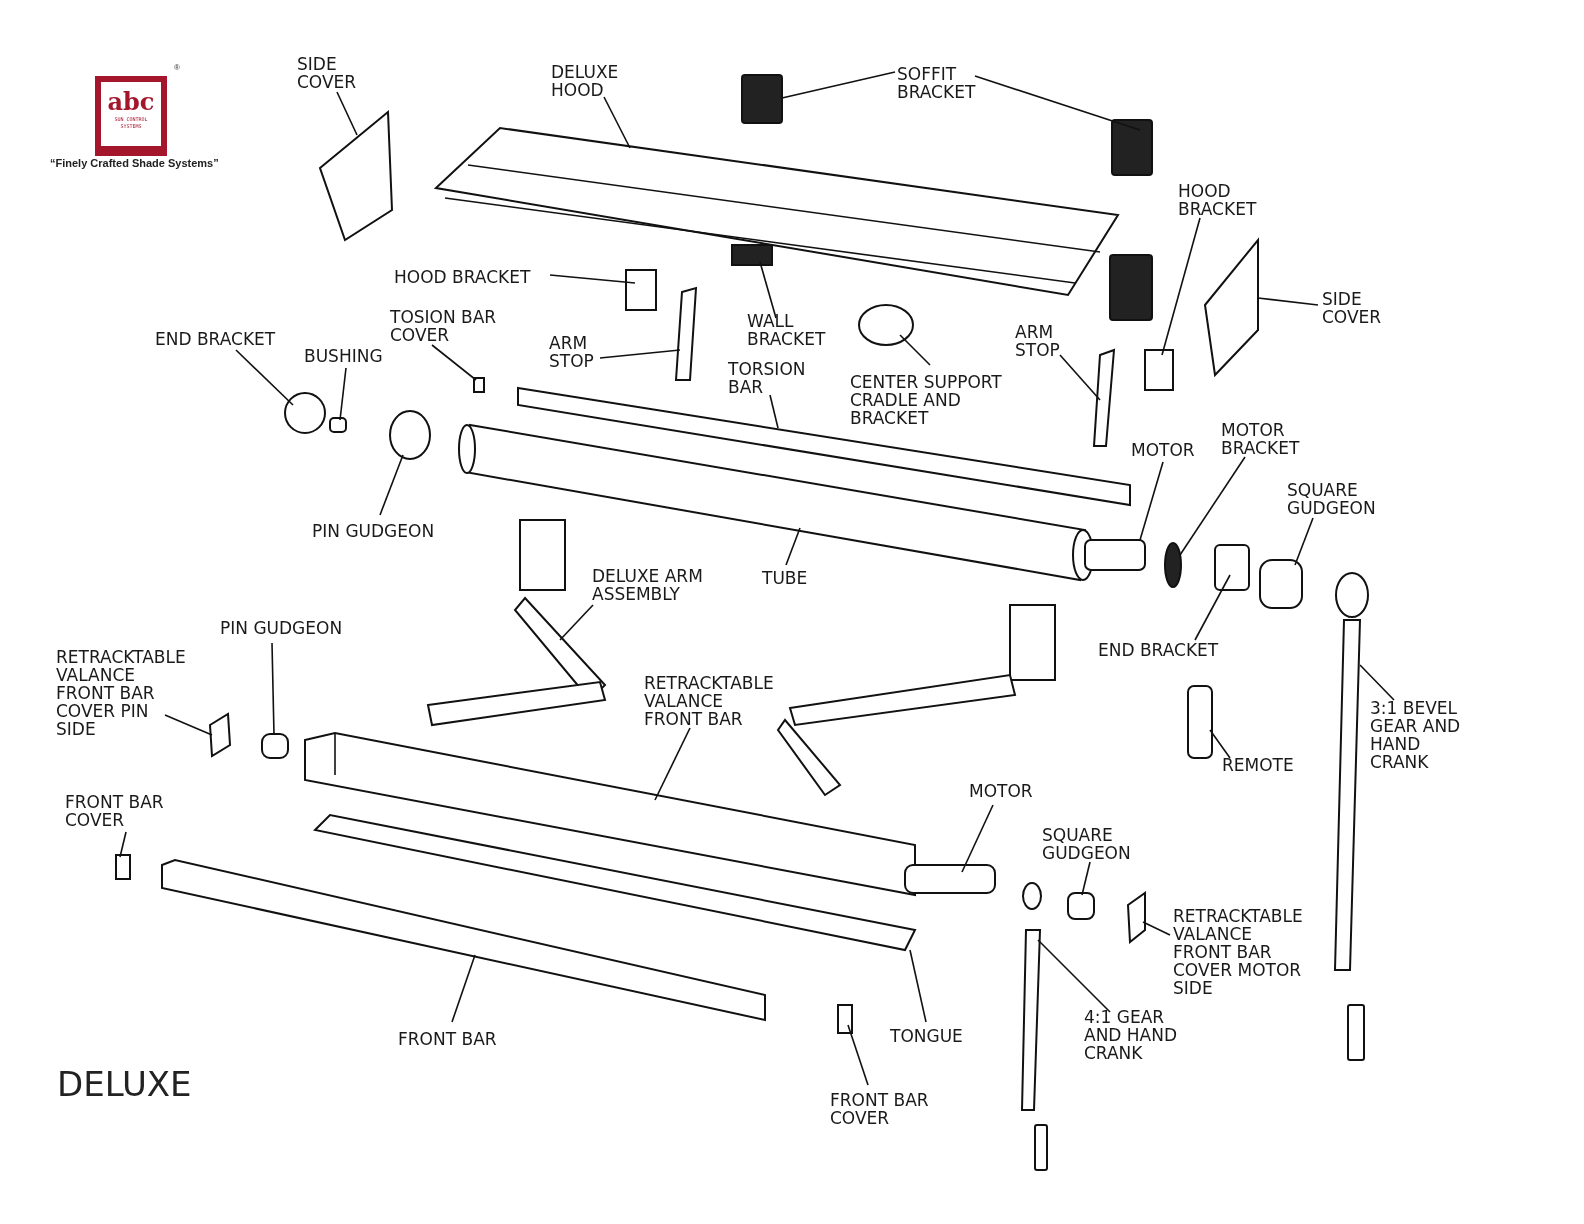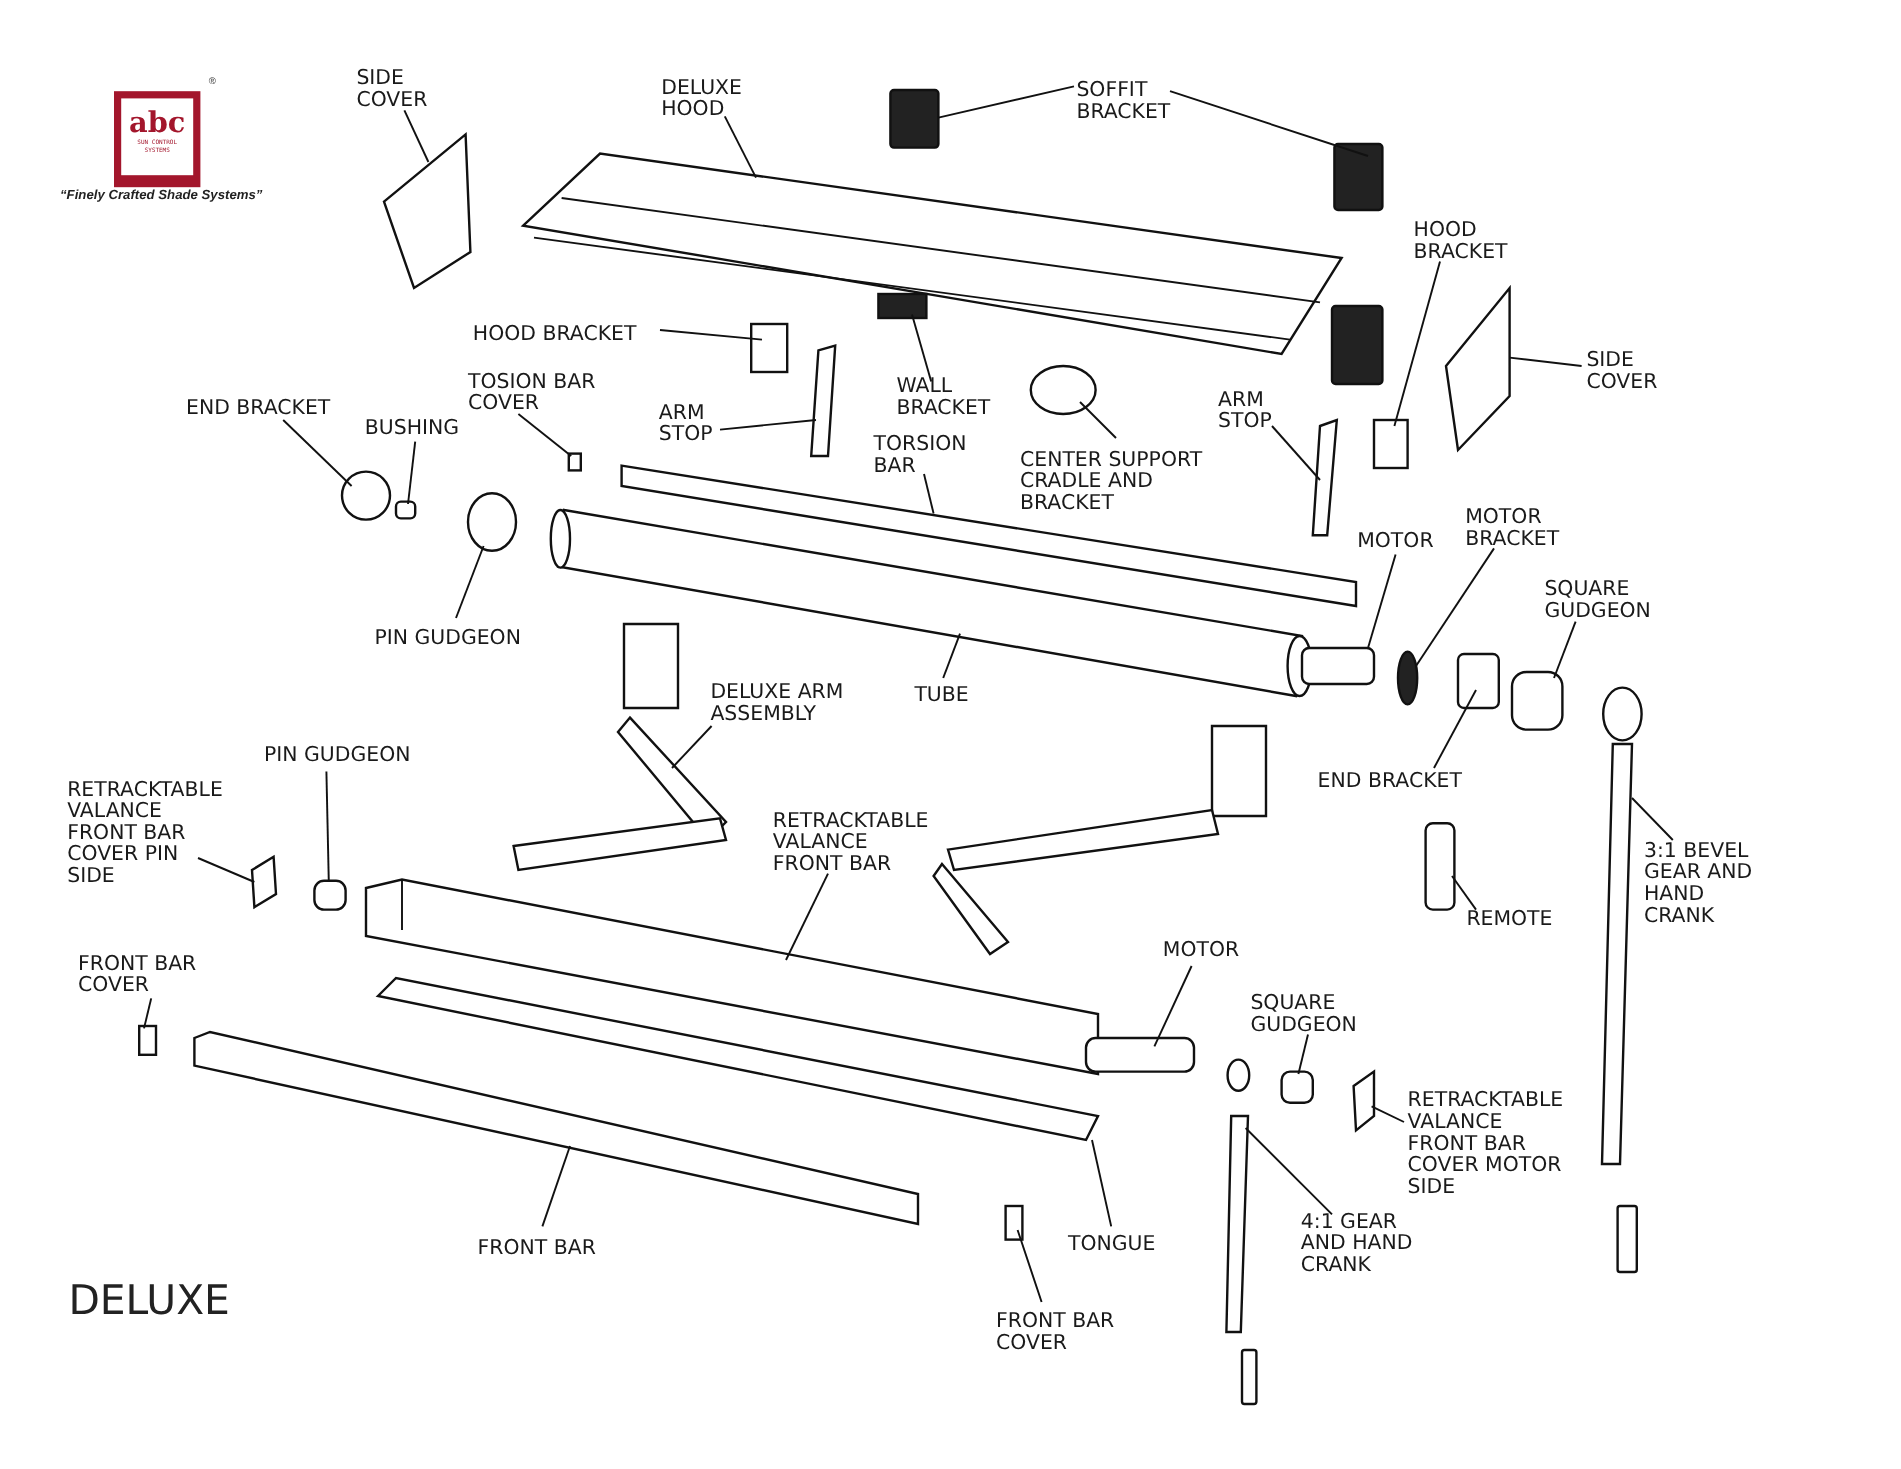--- a/index.html
+++ b/index.html
@@ -7,21 +7,21 @@
   svg{position:absolute;left:0;top:0;}
   .lbl{font-family:"DejaVu Sans",sans-serif;font-size:17px;fill:#1a1a1a;}
   .part{fill:#fff;stroke:#111;stroke-width:2;}
   .partd{fill:#222;stroke:#111;stroke-width:2;}
   .lead{stroke:#111;stroke-width:1.6;fill:none;}
   .logo-box{position:absolute;left:95px;top:65px;width:72px;height:80px;background:#a3162c;margin-top:11px;}
   .logo-inner{position:absolute;left:6px;top:6px;right:6px;bottom:10px;background:#fff;text-align:center;}
   .logo-abc{font-family:"DejaVu Serif",serif;font-size:24px;color:#a3162c;font-weight:bold;line-height:28px;margin-top:6px;}
   .logo-sub{font-family:"DejaVu Sans Mono",monospace;font-size:5px;color:#a3162c;line-height:7px;}
   .reg{position:absolute;left:174px;top:63px;font-size:8px;color:#333;}
-  .tagline{position:absolute;left:50px;top:157px;font-size:11px;font-style:italic;font-weight:bold;color:#222;}
+  .tagline{position:absolute;left:50px;top:157px;font-size:11px;font-weight:bold;color:#222;}
   .title{position:absolute;left:57px;top:1064px;font-size:34px;color:#222;font-family:"DejaVu Sans",sans-serif;}
 </style>
 </head>
 <body>
 
 <div class="logo-box">
   <div class="logo-inner">
     <div class="logo-abc">abc</div>
     <div class="logo-sub">SUN CONTROL</div>
     <div class="logo-sub">SYSTEMS</div>

